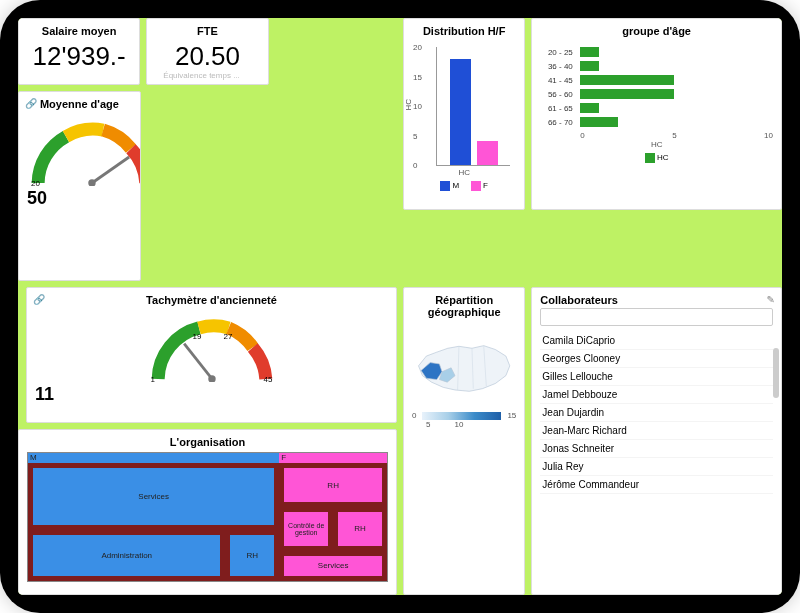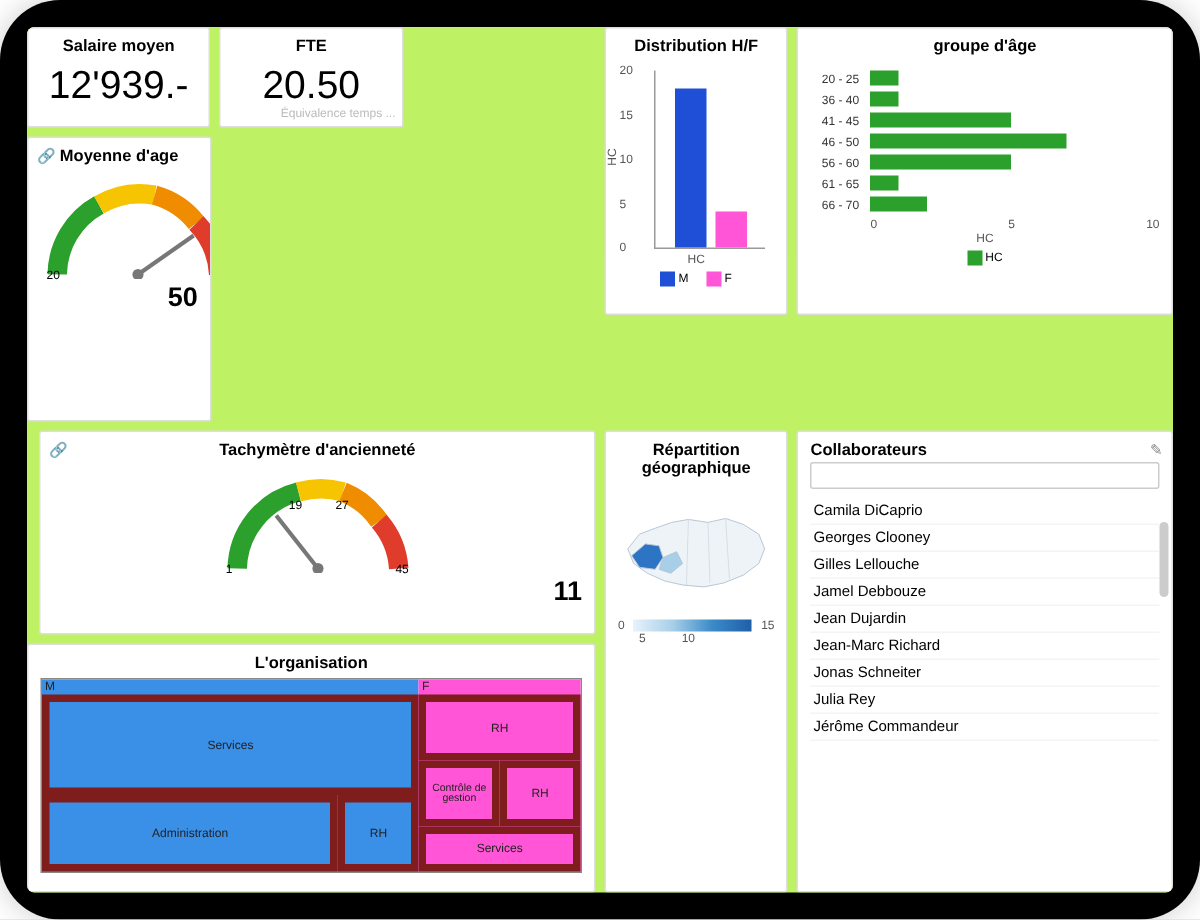--- a/index.html
+++ b/index.html
@@ -3,21 +3,21 @@
 <meta charset="utf-8">
 <style>
 *{box-sizing:border-box;margin:0;padding:0;font-family:Arial,Helvetica,sans-serif}
 body{background:#fff;display:flex;justify-content:center;align-items:center;min-height:613px}
 .device{width:800px;height:613px;background:#000;border-radius:40px;padding:18px 18px;position:relative;box-shadow:0 0 20px rgba(0,0,0,.2)}
 .screen{width:100%;height:100%;background:#bef264;border-radius:5px;overflow:hidden;padding:0}
 .grid{display:grid;grid-template-columns:repeat(6,1fr);grid-auto-rows:auto;gap:6px;height:100%}
 .card{background:#fff;border:1px solid #ddd;border-radius:2px;padding:6px 8px;position:relative;overflow:hidden}
 .card-title{font-size:11px;font-weight:bold;text-align:center;margin-bottom:4px}
 .kpi-value{font-size:26px;font-weight:400;text-align:center;margin-top:2px}
-.kpi-sub{font-size:8px;color:#bbb;text-align:right;position:absolute;bottom:4px;left:2px;right:0;white-space:nowrap;overflow:hidden;text-overflow:ellipsis;padding:0 4px}
+.kpi-sub{font-size:8px;color:#bbb;text-align:left;position:absolute;bottom:4px;left:12px;right:0;white-space:nowrap;overflow:hidden;text-overflow:ellipsis;padding:0 4px}
 .link-icon{position:absolute;top:6px;left:6px;font-size:10px;color:#aaa}
 .edit-icon{position:absolute;top:6px;right:6px;font-size:10px;color:#888}
 
 .span1{grid-column:span 1}
 .span2{grid-column:span 2}
 .rows2{grid-row:span 2}
 
 .barchart{position:relative;height:150px;display:flex;flex-direction:column}
 .plot{flex:1;position:relative;border-left:1px solid #999;border-bottom:1px solid #999;margin:6px 6px 2px 24px}
 .ylab{position:absolute;left:-24px;font-size:8px;color:#555;transform:translateY(50%)}
@@ -29,21 +29,21 @@
 
 .hbars{padding:4px 6px 2px 4px}
 .hbar-row{display:flex;align-items:center;height:14px}
 .hbar-label{width:36px;font-size:8px;color:#333;text-align:center;padding-right:4px}
 .hbar-track{flex:1;height:10px;position:relative}
 .hbar-fill{height:100%;background:#2ca02c}
 .hbar-axis{display:flex;margin-left:40px;font-size:8px;color:#555}
 
 .gauge{position:relative;width:130px;height:68px;margin:8px auto 0 auto}
 .gauge svg{display:block}
-.gauge-val{font-size:18px;font-weight:bold;text-align:right;margin-top:2px}
+.gauge-val{font-size:18px;font-weight:bold;text-align:left;margin-top:2px}
 .gauge-lbl{font-size:8px;position:absolute}
 
 .treemap{position:relative;height:130px;border:1px solid #888}
 .tm-cell{position:absolute;font-size:8px;color:#222;border:5px solid #7f1d1d;display:flex;align-items:center;justify-content:center;overflow:hidden}
 .tm-top{position:absolute;top:0;left:2px;font-size:8px}
 
 .map-legend{display:flex;align-items:center;font-size:8px;color:#555;margin-top:6px;gap:6px}
 .map-grad{height:8px;flex:1;background:linear-gradient(to right,#e8f2fb,#a8cfe8,#3b8bc9,#1f5fa8)}
 
 .collab-list{font-size:10px;overflow-y:auto;height:190px}
@@ -101,26 +101,20 @@
             <div class="hbar-row">
               <div class="hbar-label">36 - 40</div>
               <div class="hbar-track">
                 <div class="hbar-fill" style="width:10%"></div>
               </div>
             </div>
             <div class="hbar-row">
               <div class="hbar-label">41 - 45</div>
               <div class="hbar-track">
                 <div class="hbar-fill" style="width:50%"></div>
-              </div>
-            </div>
-            <div class="hbar-row">
-              <div class="hbar-label">46 - 50</div>
-              <div class="hbar-track">
-                <div class="hbar-fill" style="width:70%"></div>
               </div>
             </div>
             <div class="hbar-row">
               <div class="hbar-label">56 - 60</div>
               <div class="hbar-track">
                 <div class="hbar-fill" style="width:50%"></div>
               </div>
             </div>
             <div class="hbar-row">
               <div class="hbar-label">61 - 65</div>

